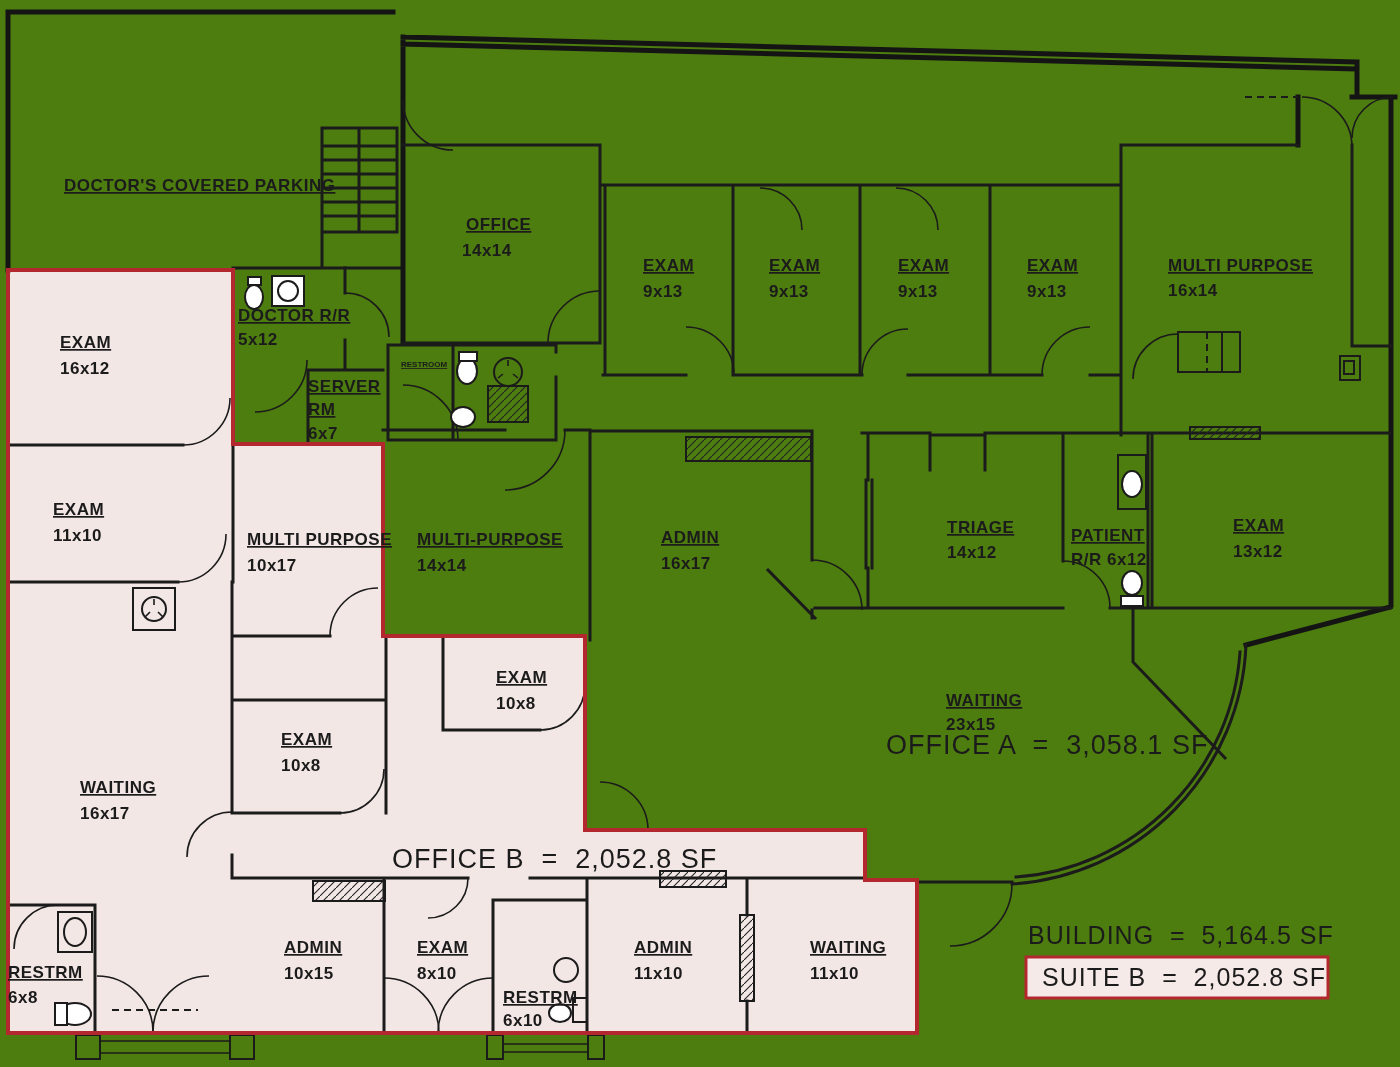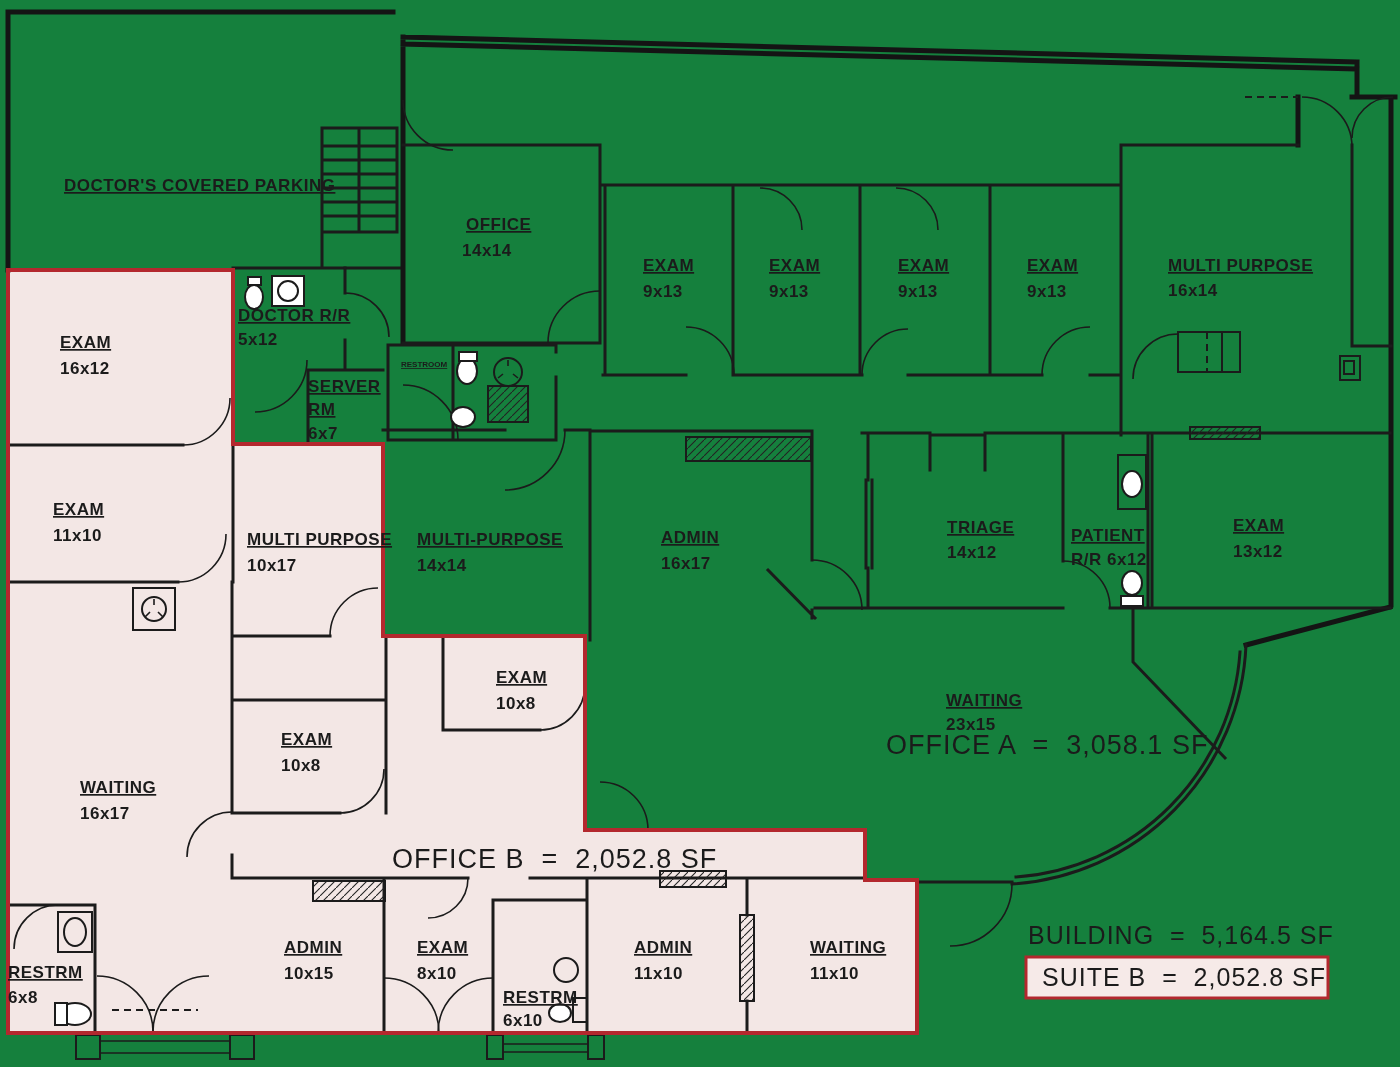--- a/index.html
+++ b/index.html
@@ -1,16 +1,16 @@
 <!DOCTYPE html>
 <html><head>
 <meta charset="utf-8">
 <style>
   html,body{margin:0;padding:0;background:#fff;}
-  #stage{position:relative;width:1400px;height:1067px;background:#15803d;overflow:hidden;}
+  #stage{position:relative;width:1400px;height:1067px;background:#4d7c0f;overflow:hidden;}
   svg{display:block;}
   svg text{font-family:"Liberation Sans",sans-serif;fill:#1b1b1b;white-space:pre;}
   .rm{font-size:17px;font-weight:700;letter-spacing:.5px;text-decoration:underline;}
   .sz{font-size:17px;font-weight:700;letter-spacing:.5px;}
   .tiny{font-size:8px;font-weight:700;text-decoration:underline;}
   .big{font-size:27px;font-weight:400;letter-spacing:1px;}
   .tot{font-size:25px;font-weight:400;letter-spacing:1px;}
   .w3{stroke:#1b1b1b;stroke-width:3;fill:none;stroke-linecap:square;}
   .w5{stroke:#141414;stroke-width:5;fill:none;stroke-linecap:square;}
   .w2{stroke:#1b1b1b;stroke-width:1.6;fill:none;}

